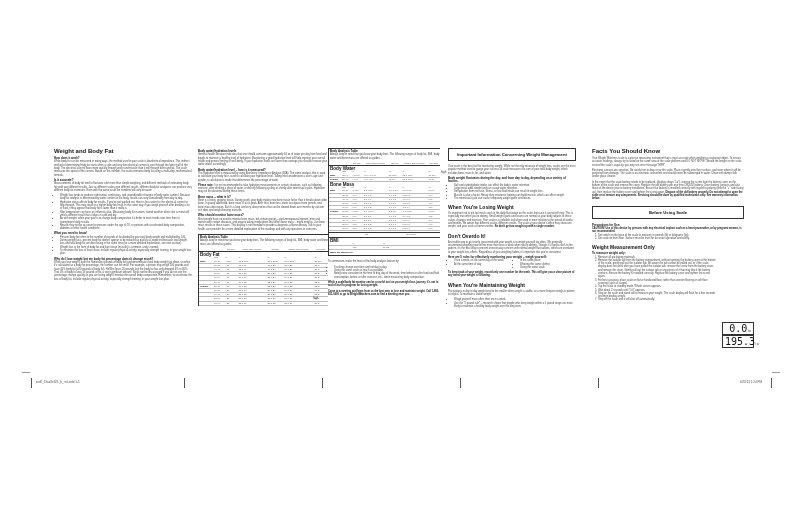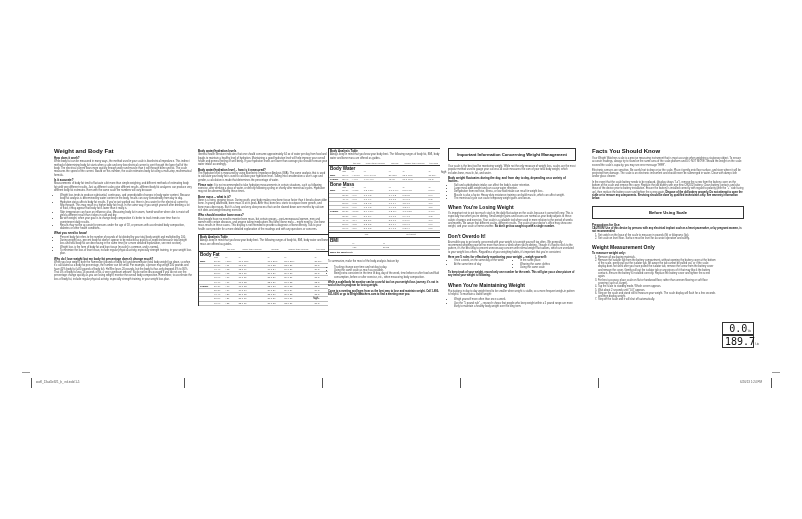--- a/index.html
+++ b/index.html
@@ -455,21 +455,21 @@
     <li>Wait about 2 seconds until "0.0" appears.</li>
     <li>Step on the scale and stand still to measure your weight. The scale display will flash for a few seconds and then display weight.</li>
     <li>Step off the scale and it will shut off automatically.</li>
   </ol>
 </div>
 
 <div class="lcd" style="left:722px;top:322px;width:26px;height:11px;">
   <span>0.0</span><span style="font-size:3px;">lb</span>
 </div>
 <div class="lcd" style="left:722px;top:335px;width:26px;height:11px;">
-  <span>189.7</span><span style="font-size:3px;">lb</span>
+  <span>195.3</span><span style="font-size:3px;">lb</span>
 </div>
 
 <div class="fmark" style="left:22px;"></div>
 <div class="fmark" style="left:772px;"></div>
 <div class="vtick" style="left:31px;"></div>
 <div class="vtick" style="left:184px;"></div>
 <div class="vtick" style="left:322px;"></div>
 <div class="vtick" style="left:460px;"></div>
 <div class="vtick" style="left:598px;"></div>
 <div class="vtick" style="left:771px;"></div>

